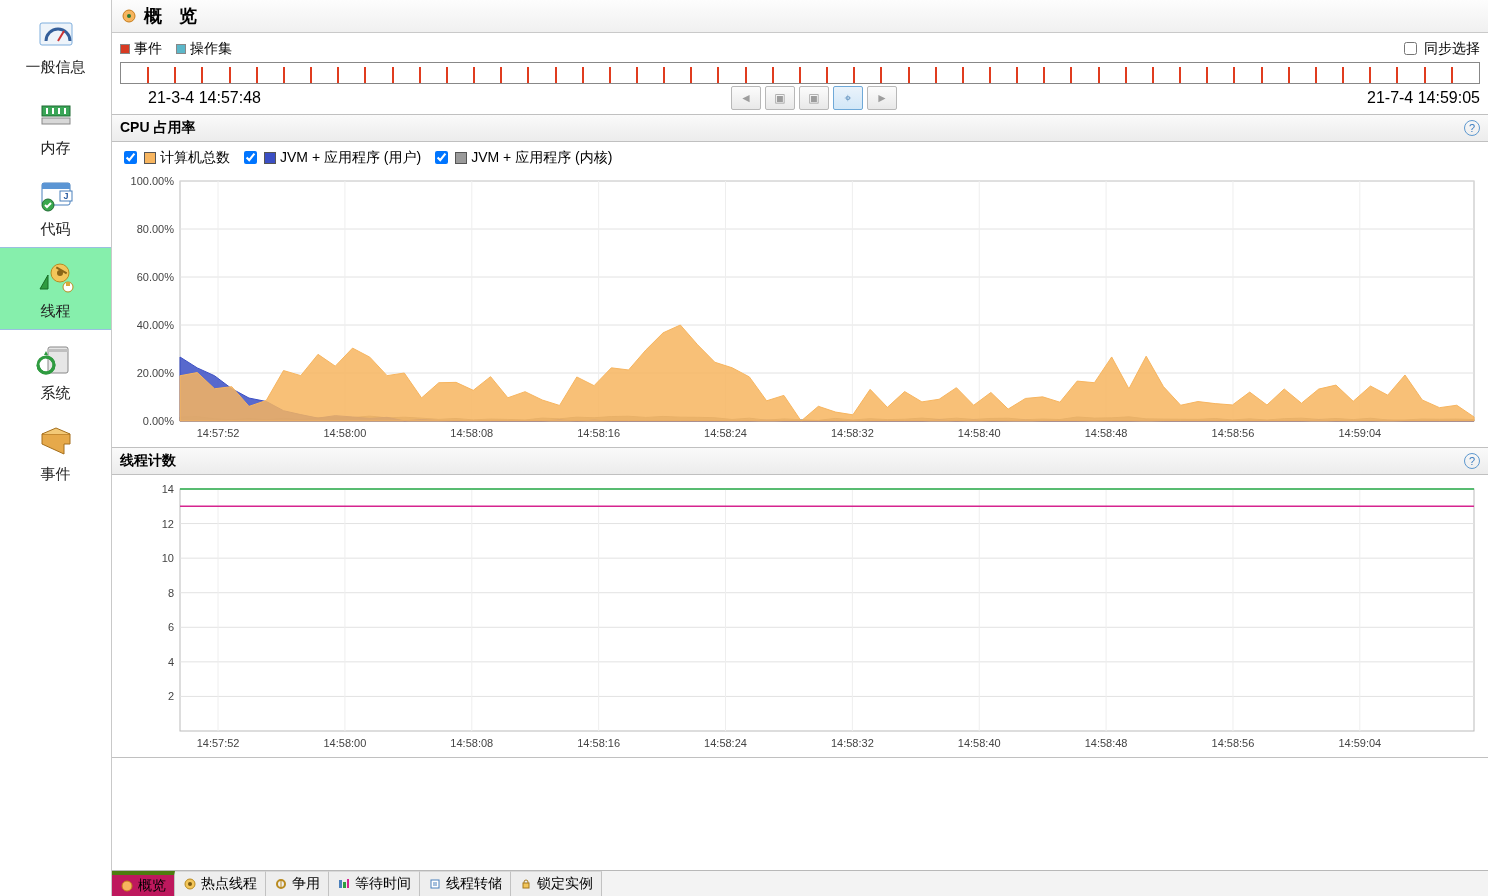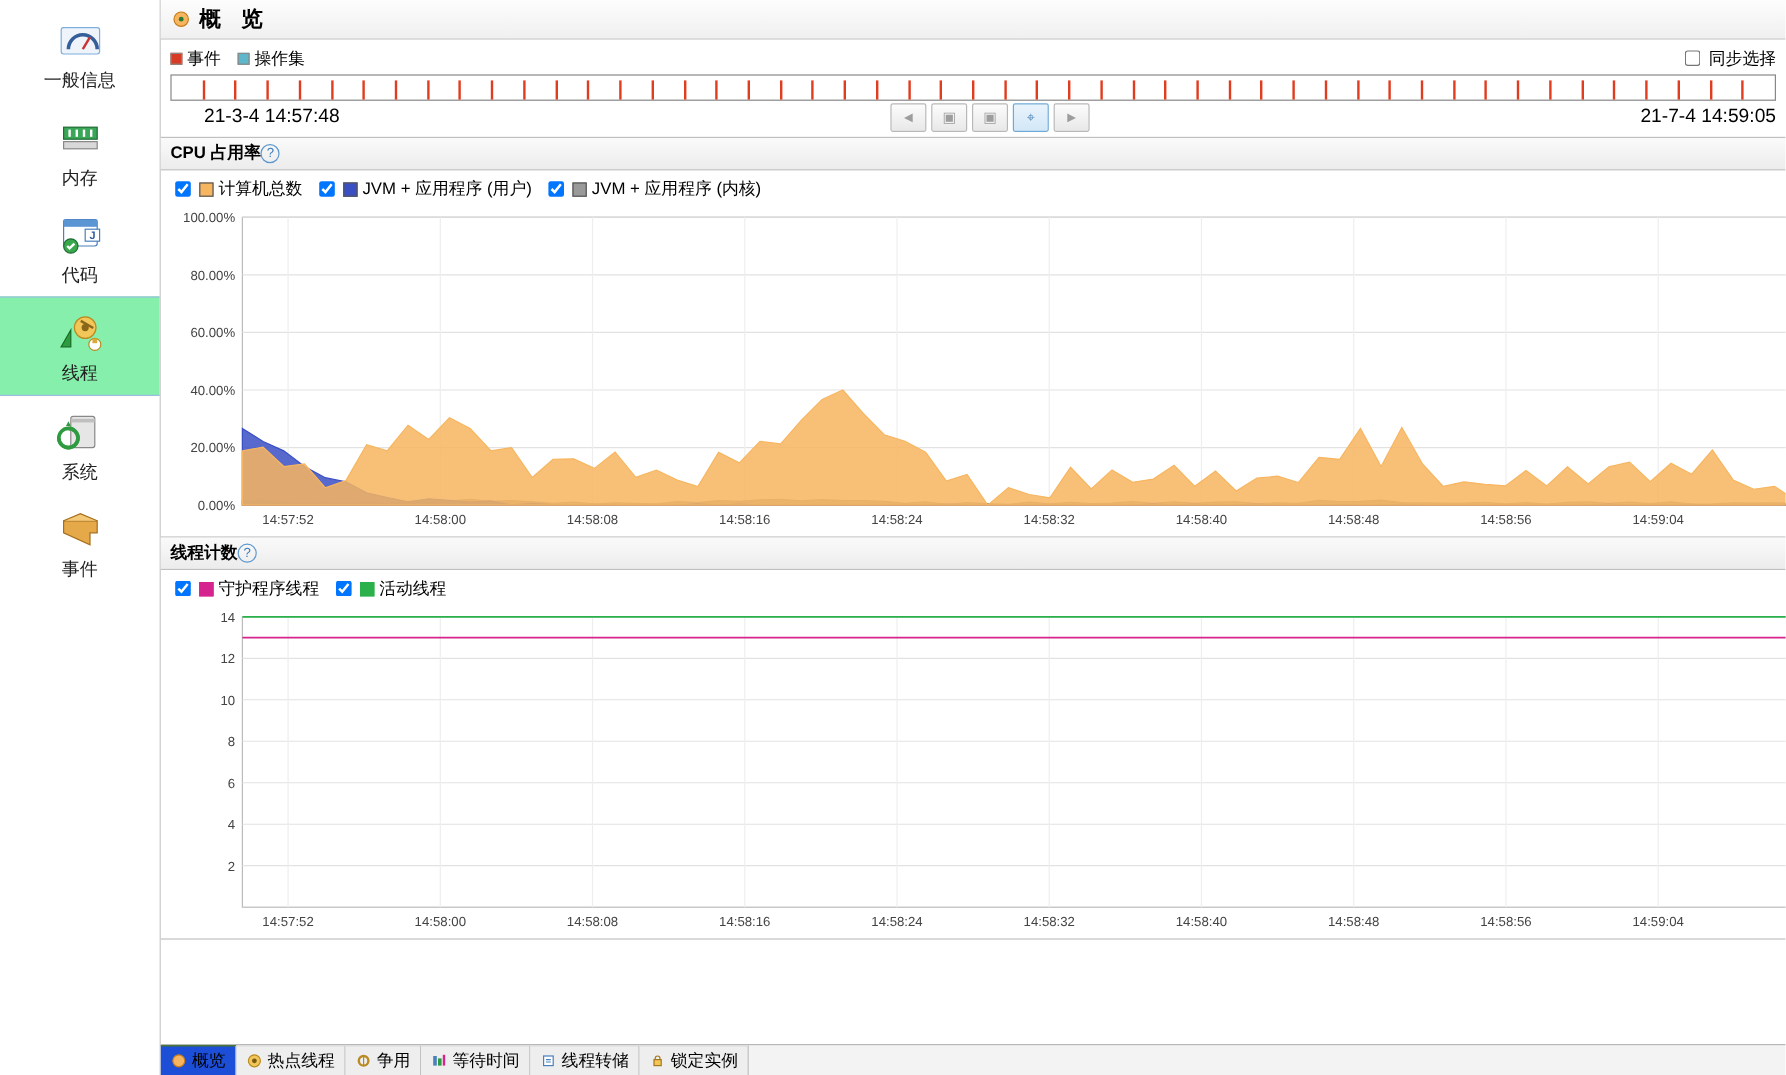--- a/index.html
+++ b/index.html
@@ -1,19 +1,19 @@
 <!DOCTYPE html>
 <html><head>
 <meta charset="utf-8">
 <style>
   html,body{margin:0;padding:0;font-family:"Segoe UI",Tahoma,Arial,sans-serif;font-size:13px;color:#000;background:#fff;height:100%;}
   *{box-sizing:border-box;}
   .app{display:flex;width:1488px;height:896px;}
   
-  .sidebar{width:134px;background:#fff;border-right:1px solid #c9c9c9;display:flex;flex-direction:column;align-items:stretch;padding-top:4px;}
+  .sidebar{width:112px;background:#fff;border-right:1px solid #c9c9c9;display:flex;flex-direction:column;align-items:stretch;padding-top:4px;}
   .side-item{display:flex;flex-direction:column;align-items:center;justify-content:center;padding:10px 0 8px;cursor:pointer;}
   .side-item.selected{background:#86efac;border-top:1px solid #9abfe1;border-bottom:1px solid #9abfe1;}
   .side-ico{width:48px;height:40px;display:flex;align-items:center;justify-content:center;}
   .side-label{margin-top:4px;font-size:15px;color:#222;}
   
   .main{flex:1;display:flex;flex-direction:column;min-width:0;}
   .page-title-bar{display:flex;align-items:center;gap:6px;padding:4px 8px;border-bottom:1px solid #c9c9c9;background:linear-gradient(#fdfdfd,#f0f0f0);}
   .page-title{font-weight:bold;font-size:18px;letter-spacing:6px;}
   
   .timeline-row{padding:6px 8px 0;border-bottom:1px solid #c0c0c0;}
@@ -27,37 +27,37 @@
   .tl-ticks{height:22px;border:1px solid #888;margin-top:4px;display:flex;align-items:flex-end;padding:0 1px;background:#fff;}
   .tick{flex:1;border-left:2px solid #e03c1f;height:16px;}
   .tick:first-child{border-left:none;}
   .tl-bottom{display:flex;align-items:center;justify-content:space-between;margin-top:2px;padding-bottom:4px;margin-left:28px;}
   .ts{font-size:16px;color:#000;}
   .nav-btns{display:flex;gap:4px;}
   .nav-btn{width:30px;height:24px;border:1px solid #b8b8b8;background:linear-gradient(#fcfcfc,#e8e8e8);display:flex;align-items:center;justify-content:center;color:#7a7a7a;font-size:12px;border-radius:2px;}
   .nav-btn.on{border-color:#6fa9d8;background:linear-gradient(#eaf3fb,#d2e7f7);color:#2a6aa5;}
   
   .panel{border-bottom:1px solid #c0c0c0;}
-  .panel-head{display:flex;align-items:center;padding:4px 8px;border-bottom:1px solid #c0c0c0;background:linear-gradient(#fafafa,#ececec);}
+  .panel-head{display:flex;align-items:center;justify-content:space-between;padding:4px 8px;border-bottom:1px solid #c0c0c0;background:linear-gradient(#fafafa,#ececec);}
   .panel-title{font-weight:bold;font-size:14px;}
   .help{width:16px;height:16px;border:1px solid #5d98cf;border-radius:50%;color:#3a7cc0;font-size:11px;line-height:14px;text-align:center;cursor:pointer;}
   .panel-legend{display:flex;gap:10px;align-items:center;padding:6px 8px 0;font-size:14px;}
   .panel-legend label{display:flex;align-items:center;gap:4px;}
   .sq{display:inline-block;width:12px;height:12px;border:1px solid #555;}
   .sq-or{background:#f7b55f;}
   .sq-bl{background:#3b4fc4;}
   .sq-gr{background:#9a9a9a;}
   .sq-mg{background:#d6248f;border-color:#d6248f;}
   .sq-gn{background:#2bb14c;border-color:#2bb14c;}
   .chart{position:relative;margin:6px 8px 4px;}
   .chart svg{display:block;}
   
   .bottom-tabs{margin-top:auto;display:flex;border-top:1px solid #b8b8b8;background:#f3f3f3;height:26px;align-items:stretch;}
   .tab{display:flex;align-items:center;gap:4px;padding:0 8px;border-right:1px solid #c2c2c2;font-size:14px;cursor:pointer;background:#eee;border-top:1px solid #d8d8d8;}
-  .tab.selected{background:#1d4ed8;border-top:1px solid #4d7c0f;}
+  .tab.selected{background:#be185d;border-top:4px solid #4d7c0f;}
   .tab-ico{width:14px;height:14px;display:inline-flex;align-items:center;justify-content:center;}
   
   .axis-txt{font-size:11px;fill:#444;font-family:inherit;}
 </style>
 </head>
 <body>
 
 <div class="app">
 
   <div class="sidebar" id="sidebar">
@@ -295,32 +295,20 @@
             <path d="M60,202.7663387094508 L77.25333333333333,199.53552248268483 L94.50666666666666,215.76057185362046 L111.75999999999999,213.67330791539558 L129.01333333333332,233.41267051360452 L146.26666666666665,227.45820983635494 L163.51999999999998,197.56042819549793 L180.77333333333334,202.62599670469993 L198.02666666666667,181.35135593793123 L215.28,193.17287522768834 L232.53333333333333,175.11224744158537 L249.78666666666666,184.15613508864215 L267.03999999999996,202.64151485020807 L284.29333333333335,200.01848756012228 L301.5466666666667,224.93256077325765 L318.8,209.72203741562436 L336.05333333333334,209.36620012725058 L353.3066666666667,217.33440077111615 L370.56,203.65398395127755 L387.8133333333334,224.77662788571743 L405.06666666666666,218.69678011124256 L422.32000000000005,227.02633490101425 L439.5733333333333,232.46413894834706 L456.82666666666665,203.98953756964 L474.08,212.6633450743733 L491.3333333333333,194.83896904167486 L508.5866666666667,196.97316663779435 L525.8399999999999,177.02936261729005 L543.0933333333334,159.83946955921823 L560.3466666666666,152 L577.6,171.7703451131773 L594.8533333333334,189.25285305040794 L612.1066666666667,194.77125605626782 L629.36,203.93492120806349 L646.6133333333333,227.81743083641305 L663.8666666666667,222.4016692981101 L681.12,248 L698.3733333333333,233.30706324312303 L715.6266666666668,239.078860290071 L732.88,241.81513339926872 L750.1333333333333,216.3630424346705 L767.3866666666667,234.36821009593737 L784.6400000000001,218.56881072863376 L801.8933333333333,228.87797628574143 L819.1466666666666,226.26690840376045 L836.4,214.67215472603448 L853.6533333333333,232.28919084109504 L870.9066666666668,219.45452561436176 L888.16,236.0898476215084 L905.4133333333333,225.46000023440016 L922.6666666666666,223.85601915989247 L939.9200000000001,229.19697330788983 L957.1733333333334,208.09649940528766 L974.4266666666666,209.73334629873654 L991.68,183.98432197266254 L1008.9333333333333,215.79932308311538 L1026.1866666666667,183.2 L1043.44,213.61161820602373 L1060.6933333333332,232.25120106938806 L1077.9466666666667,228.54150709151662 L1095.2,230.62353560424293 L1112.4533333333334,231.95824772159378 L1129.7066666666667,219.12406723140273 L1146.96,232.045934955955 L1164.2133333333334,215.98624355278673 L1181.4666666666667,230.23746992914587 L1198.72,216.08769734920668 L1215.9733333333334,212.1063123142025 L1233.2266666666667,228.31538108513436 L1250.48,213.0526903703301 L1267.7333333333333,222.18274317033587 L1284.9866666666667,202.01149643231486 L1302.24,226.96282738449753 L1319.4933333333333,234.68699331936384 L1336.7466666666667,232.25506310635103 L1354,243.93778652985347 L1354,248 L60,248 Z" fill="#f7b55f" stroke="#f7b55f" fill-opacity="0.85" stroke-width="1"></path>
           </svg>
       </div>
     </div>
 
     <div class="panel">
       <div class="panel-head">
         <span class="panel-title">线程计数</span>
         <span class="help">?</span>
       </div>
-      <div class="panel-legend" id="thread-legend">
-          <label>
-            <input type="checkbox" checked="" style=""> 
-            <span class="sq sq-mg"></span>
-            <span>守护程序线程</span>
-          </label>
-          <label>
-            <input type="checkbox" checked="" style=""> 
-            <span class="sq sq-gn"></span>
-            <span>活动线程</span>
-          </label>
-        </div>
       <div class="chart">
         <svg id="thread-svg" width="1360" height="272">
             <rect x="60" y="8" width="1294" height="242" fill="#fff" stroke="#bbb"></rect>
             <line x1="60" y1="215.42857142857144" x2="1354" y2="215.42857142857144" stroke="#e2e2e2"></line>
             <text x="54" y="219.42857142857144" text-anchor="end" class="axis-txt">2</text>
             <line x1="60" y1="180.85714285714286" x2="1354" y2="180.85714285714286" stroke="#e2e2e2"></line>
             <text x="54" y="184.85714285714286" text-anchor="end" class="axis-txt">4</text>
             <line x1="60" y1="146.28571428571428" x2="1354" y2="146.28571428571428" stroke="#e2e2e2"></line>
             <text x="54" y="150.28571428571428" text-anchor="end" class="axis-txt">6</text>
             <line x1="60" y1="111.71428571428572" x2="1354" y2="111.71428571428572" stroke="#e2e2e2"></line>

